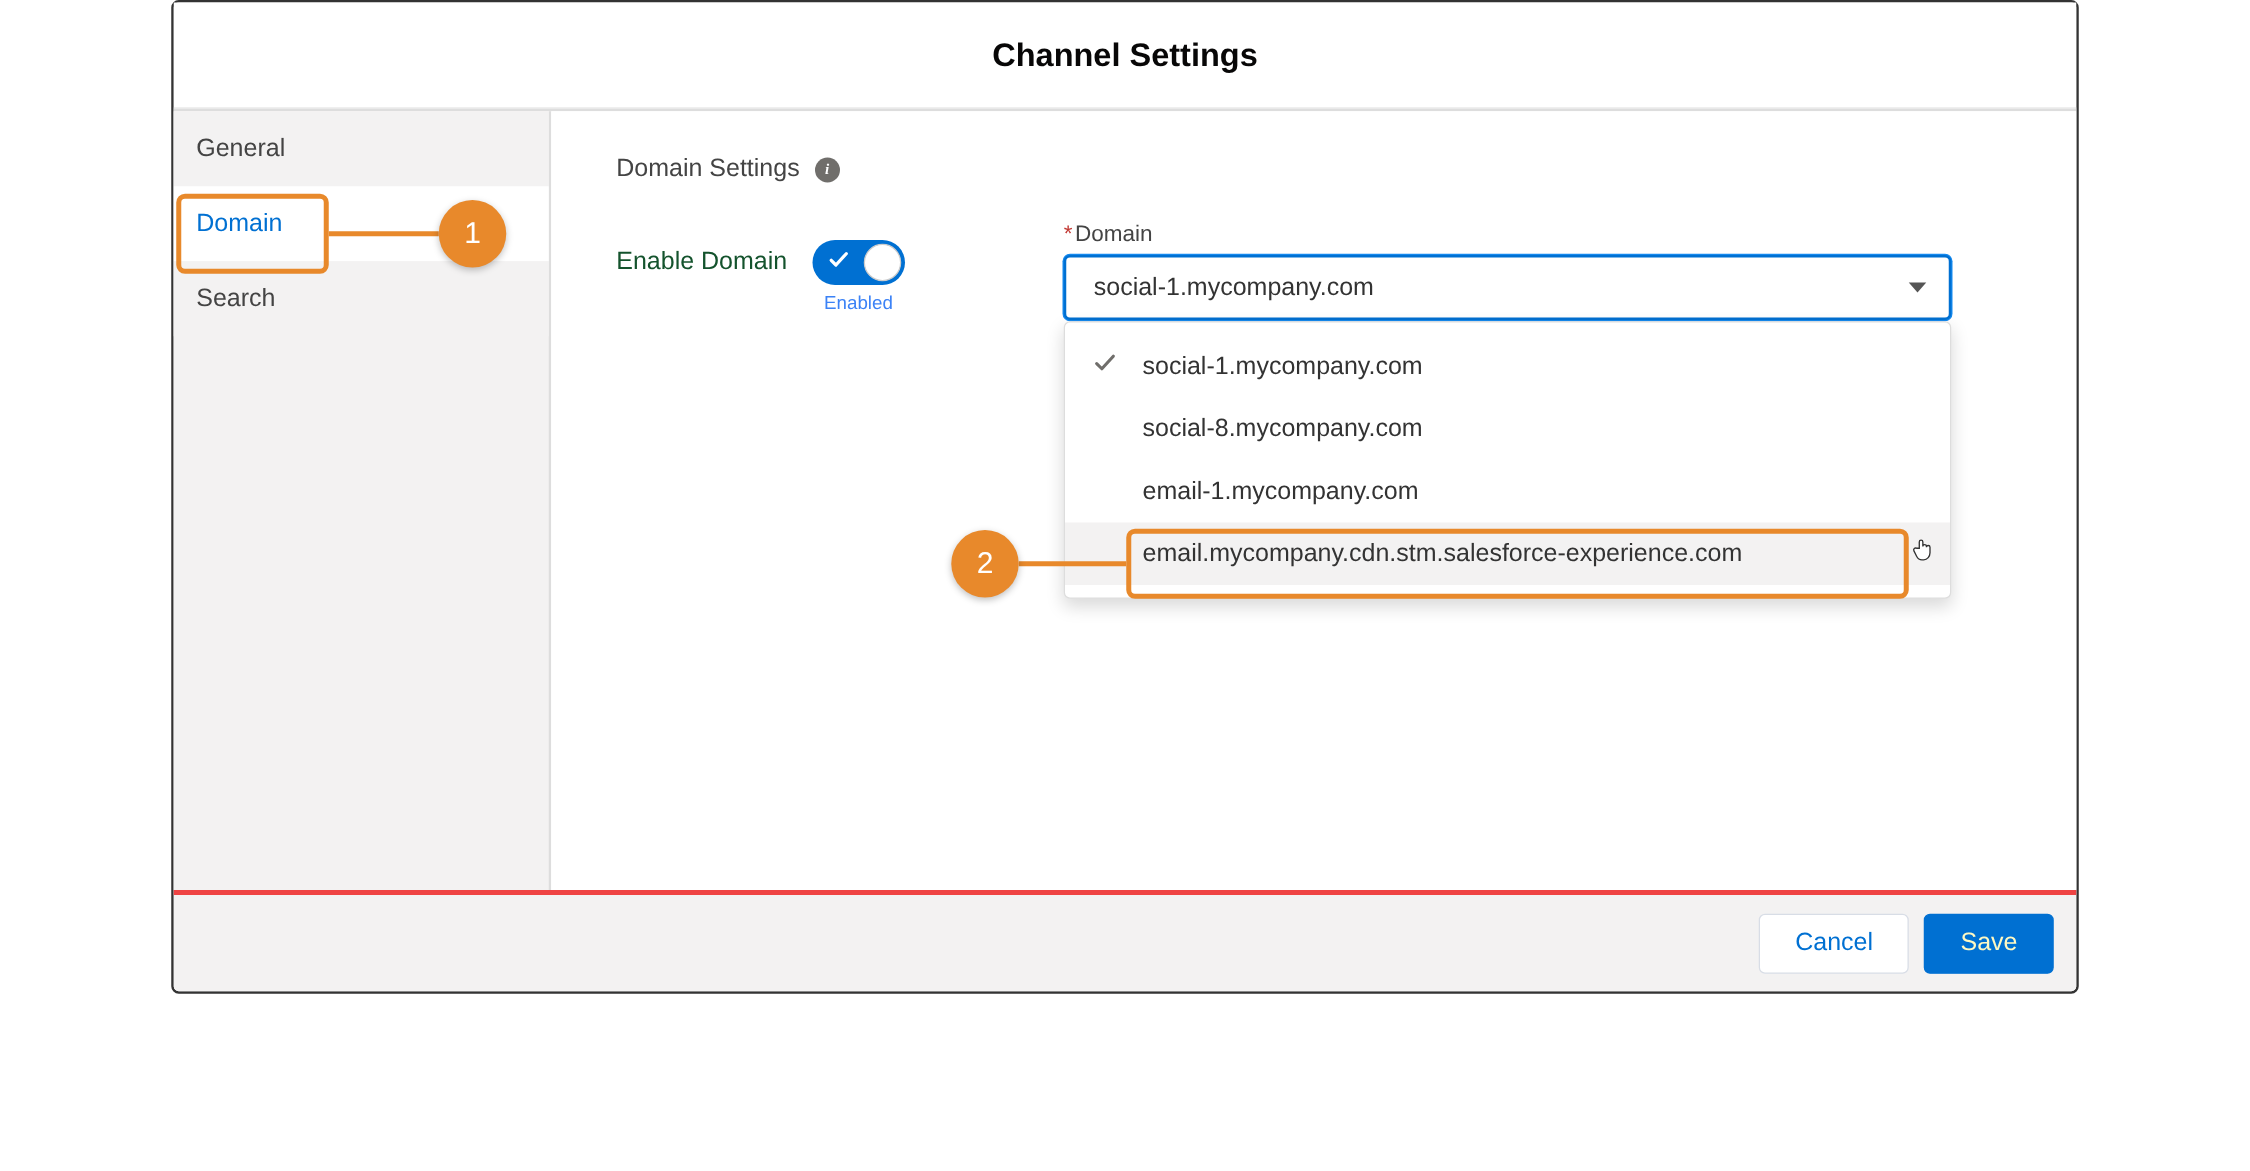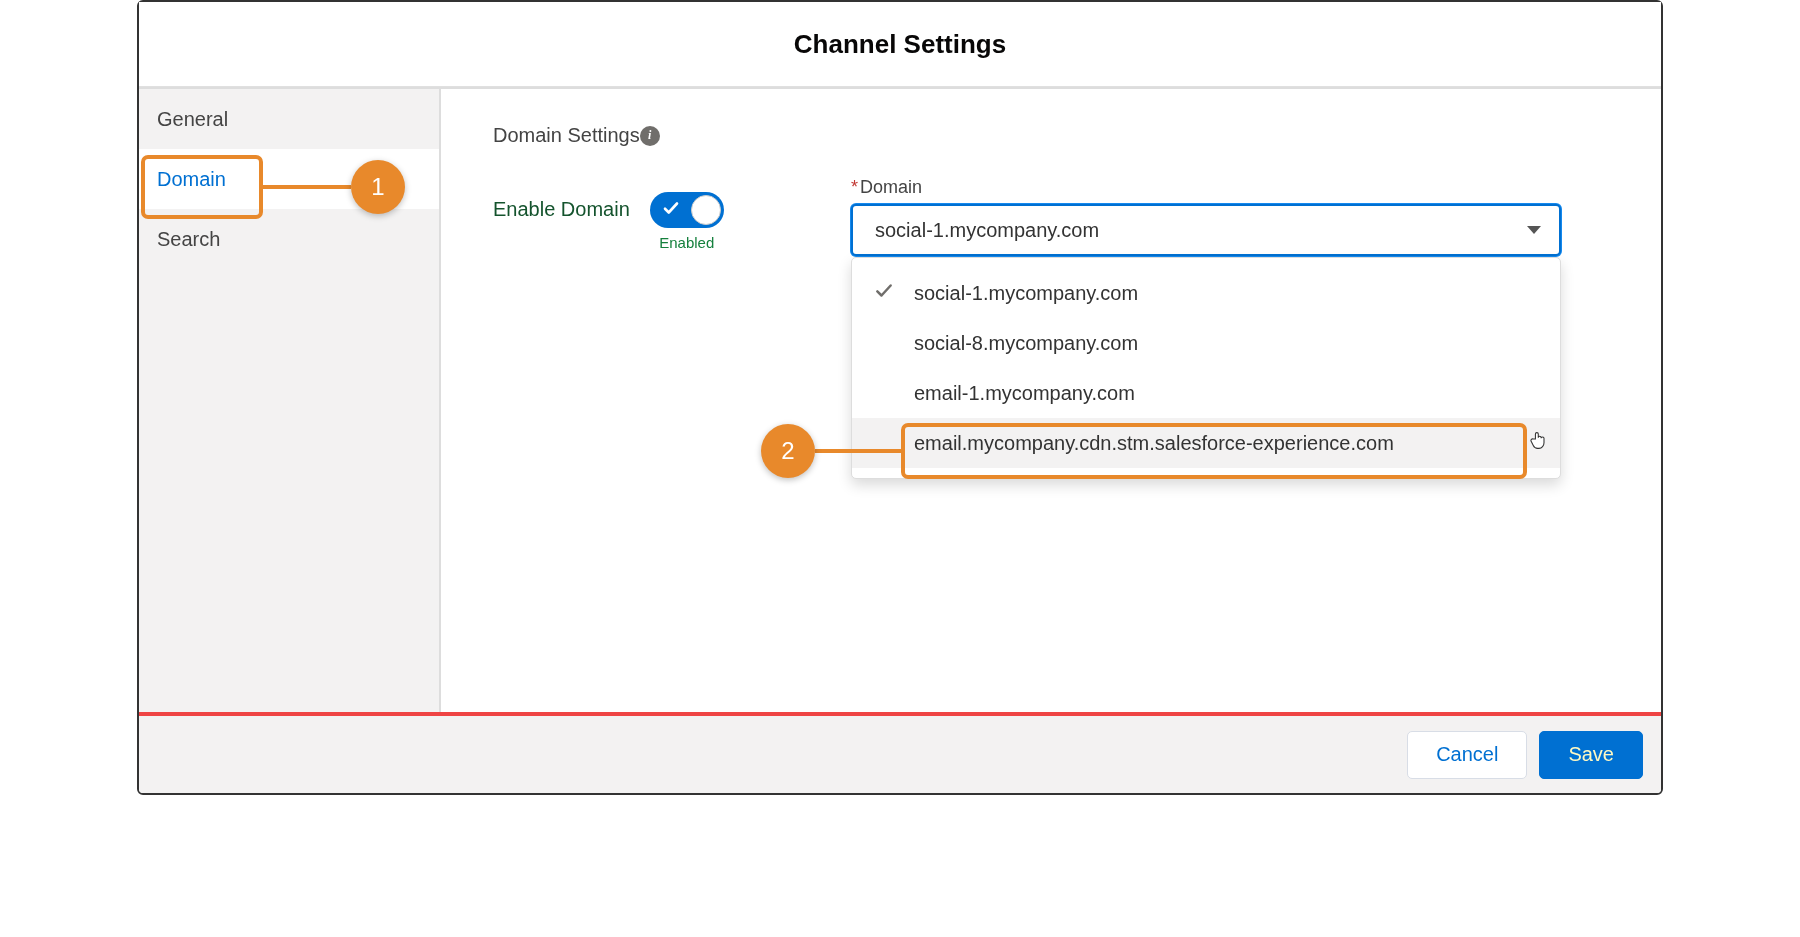--- a/index.html
+++ b/index.html
@@ -80,20 +80,21 @@
       flex: 1;
       padding: 35px 52px;
       position: relative;
       background: #fff;
       overflow: visible;
     }
 
     .section-title-row {
       display: flex;
       align-items: center;
+      gap: 12px;
       margin-bottom: 45px;
     }
 
     .section-title {
       font-size: 20px;
       color: #444;
     }
 
     .info-icon {
       width: 20px;
@@ -153,21 +154,21 @@
       top: 3px;
       width: 30px;
       height: 30px;
       background: #fff;
       border-radius: 50%;
       border: 1px solid #ccc;
     }
 
     .toggle-status {
       font-size: 15px;
-      color: #15803d;
+      color: #3b82f6;
     }
 
     .domain-field-wrap {
       position: absolute;
       left: 410px;
       top: 88px;
       width: 710px;
     }
 
     .field-label-row {

